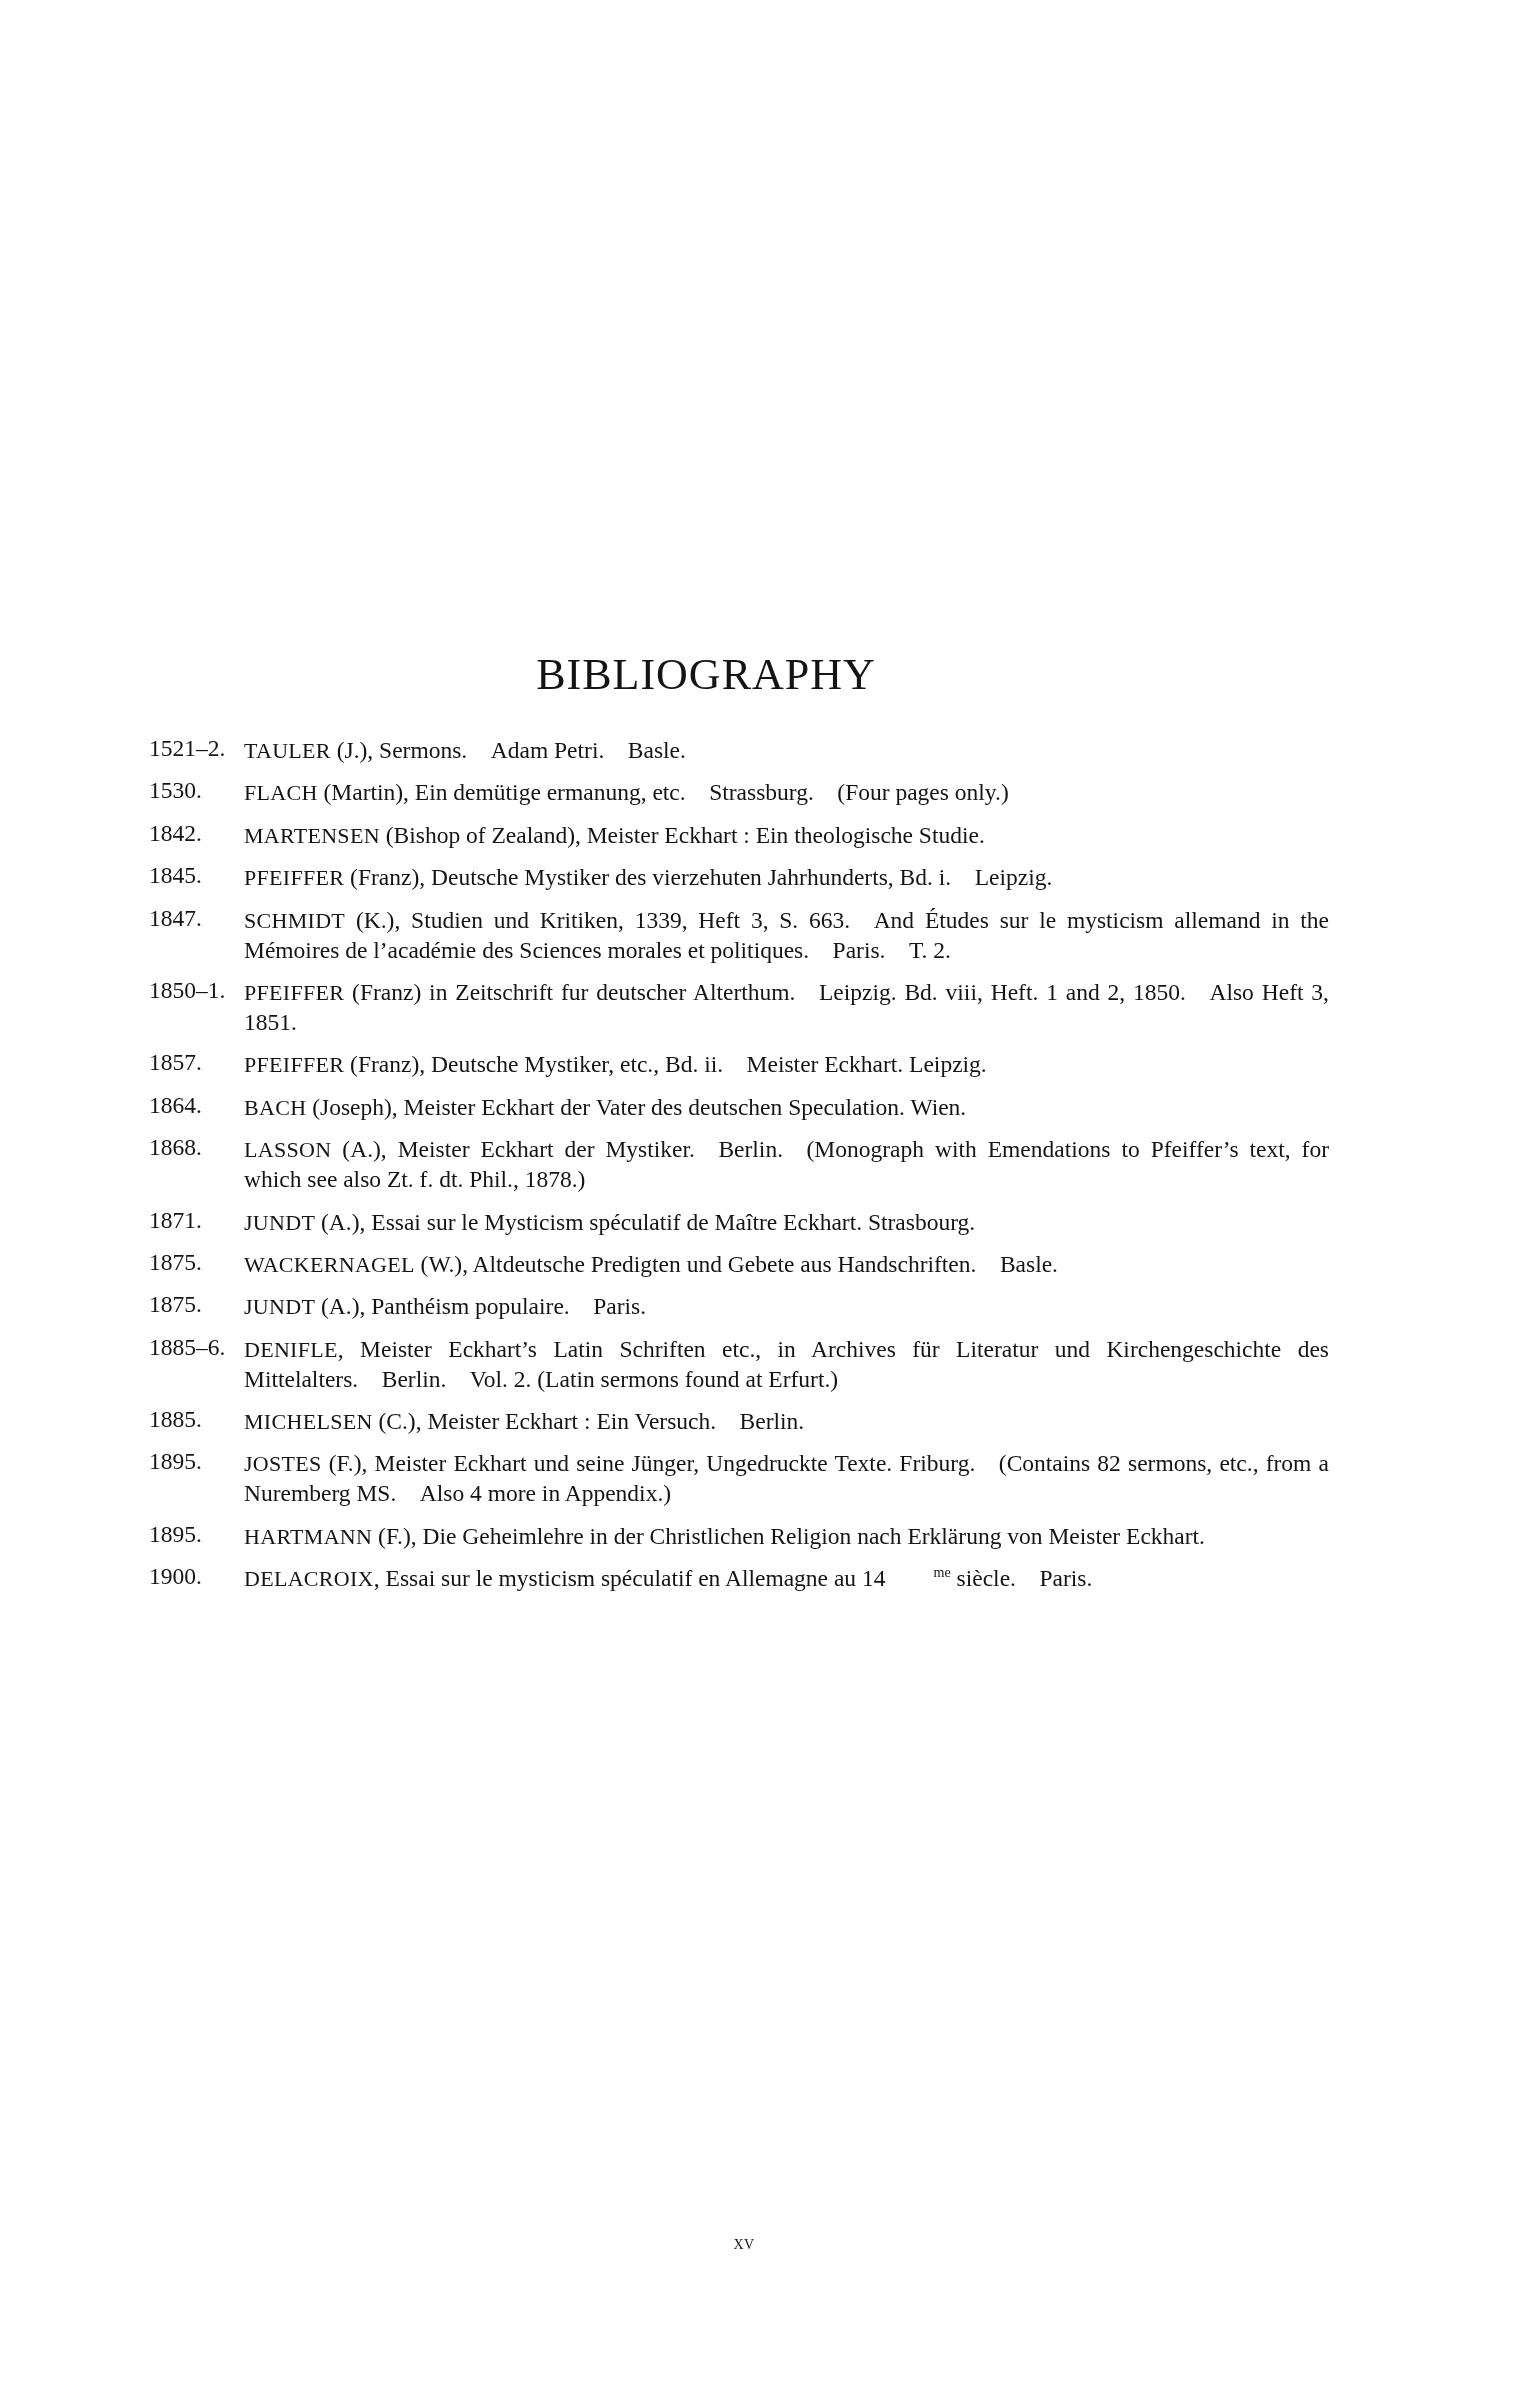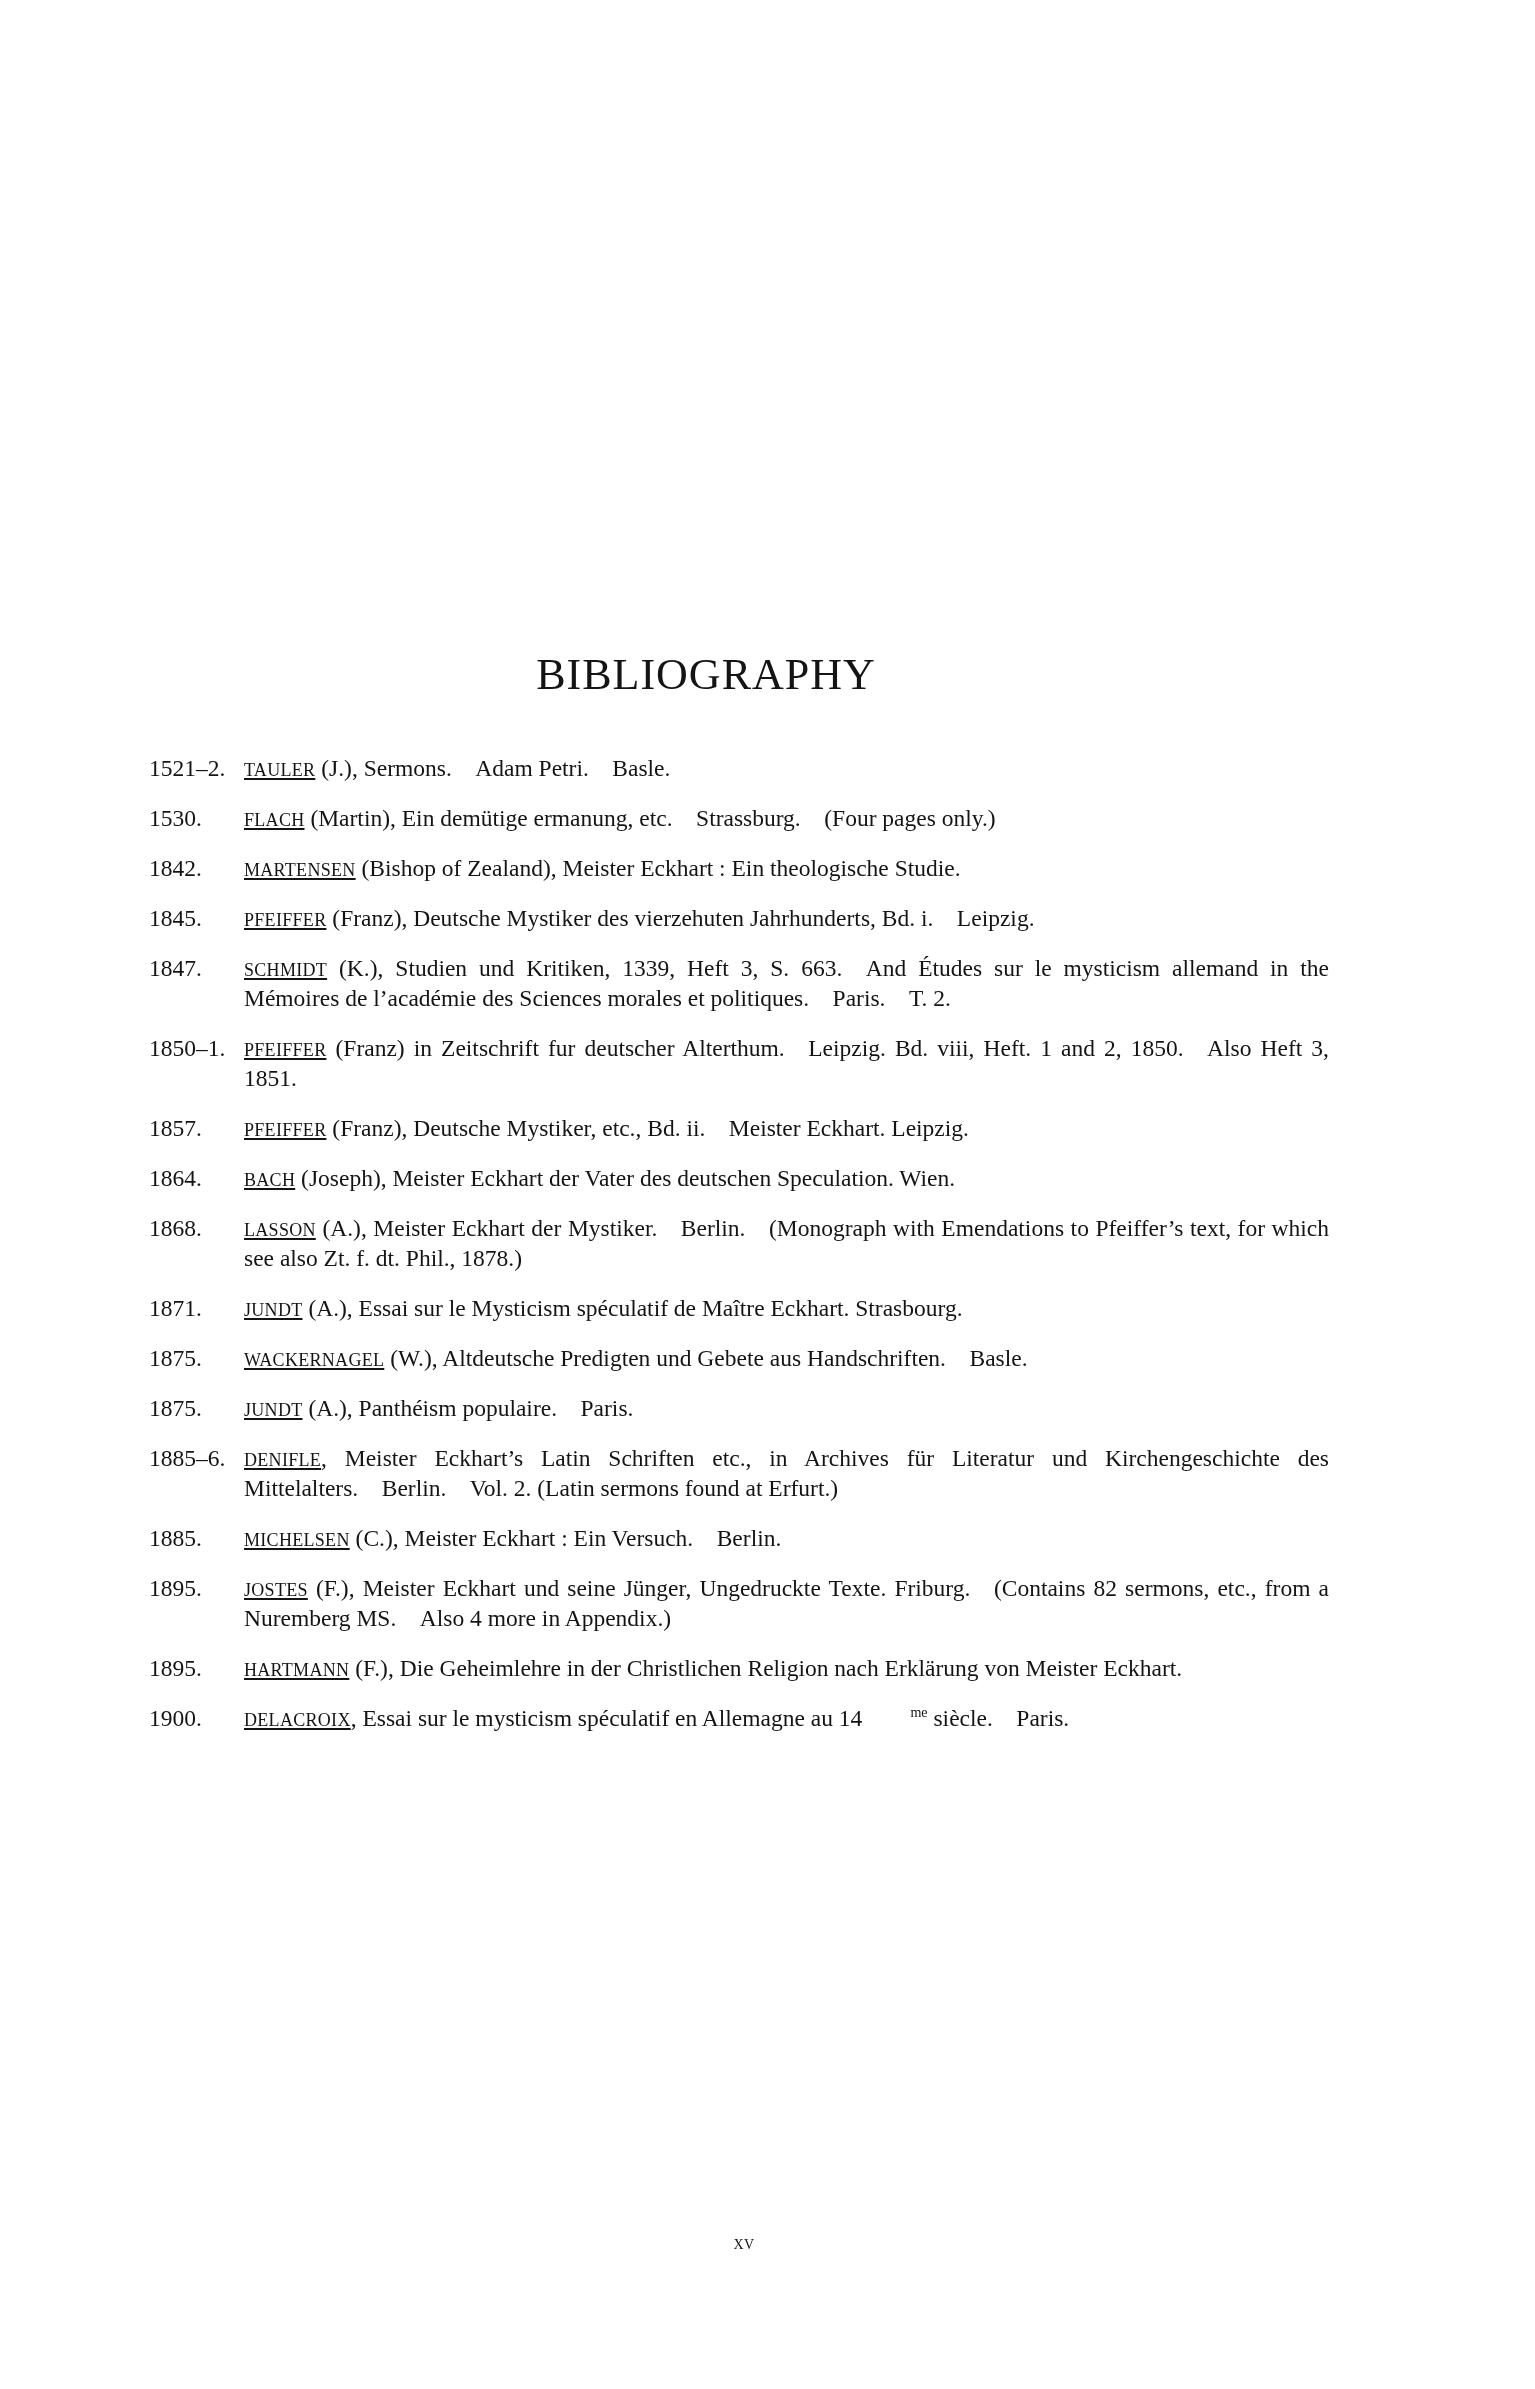--- a/index.html
+++ b/index.html
@@ -49,21 +49,20 @@
     display: block;
     position: relative;
     padding-left: 95px;   
     margin-bottom: 10.4px;
     font-size: 23.5px;
     line-height: 30px;
     text-align: justify;
     text-justify: inter-word;
     -webkit-hyphens: none;
     hyphens: none;
-    margin-top: 20px;
   }
   .entry:last-of-type { margin-bottom: 0; }
 
   .entry .year {
     position: absolute;
     left: 0;
     top: 0;
     width: 87px;
     text-align: left;
     white-space: nowrap;
@@ -83,22 +82,21 @@
 
   
   .sc {
     font-variant: small-caps;
     text-transform: lowercase;
     letter-spacing: 0.3px;
   }
   .sc::first-letter { text-transform: uppercase; }
 
   .scname {
-    font-size: 26px;
-    text-decoration: underline;
+    font-size: 31px;
   }
 
   sup.sup {
     font-size: 0.6em;
     vertical-align: super;
     line-height: 0;
     padding-left: 48px;
   }
 
   

